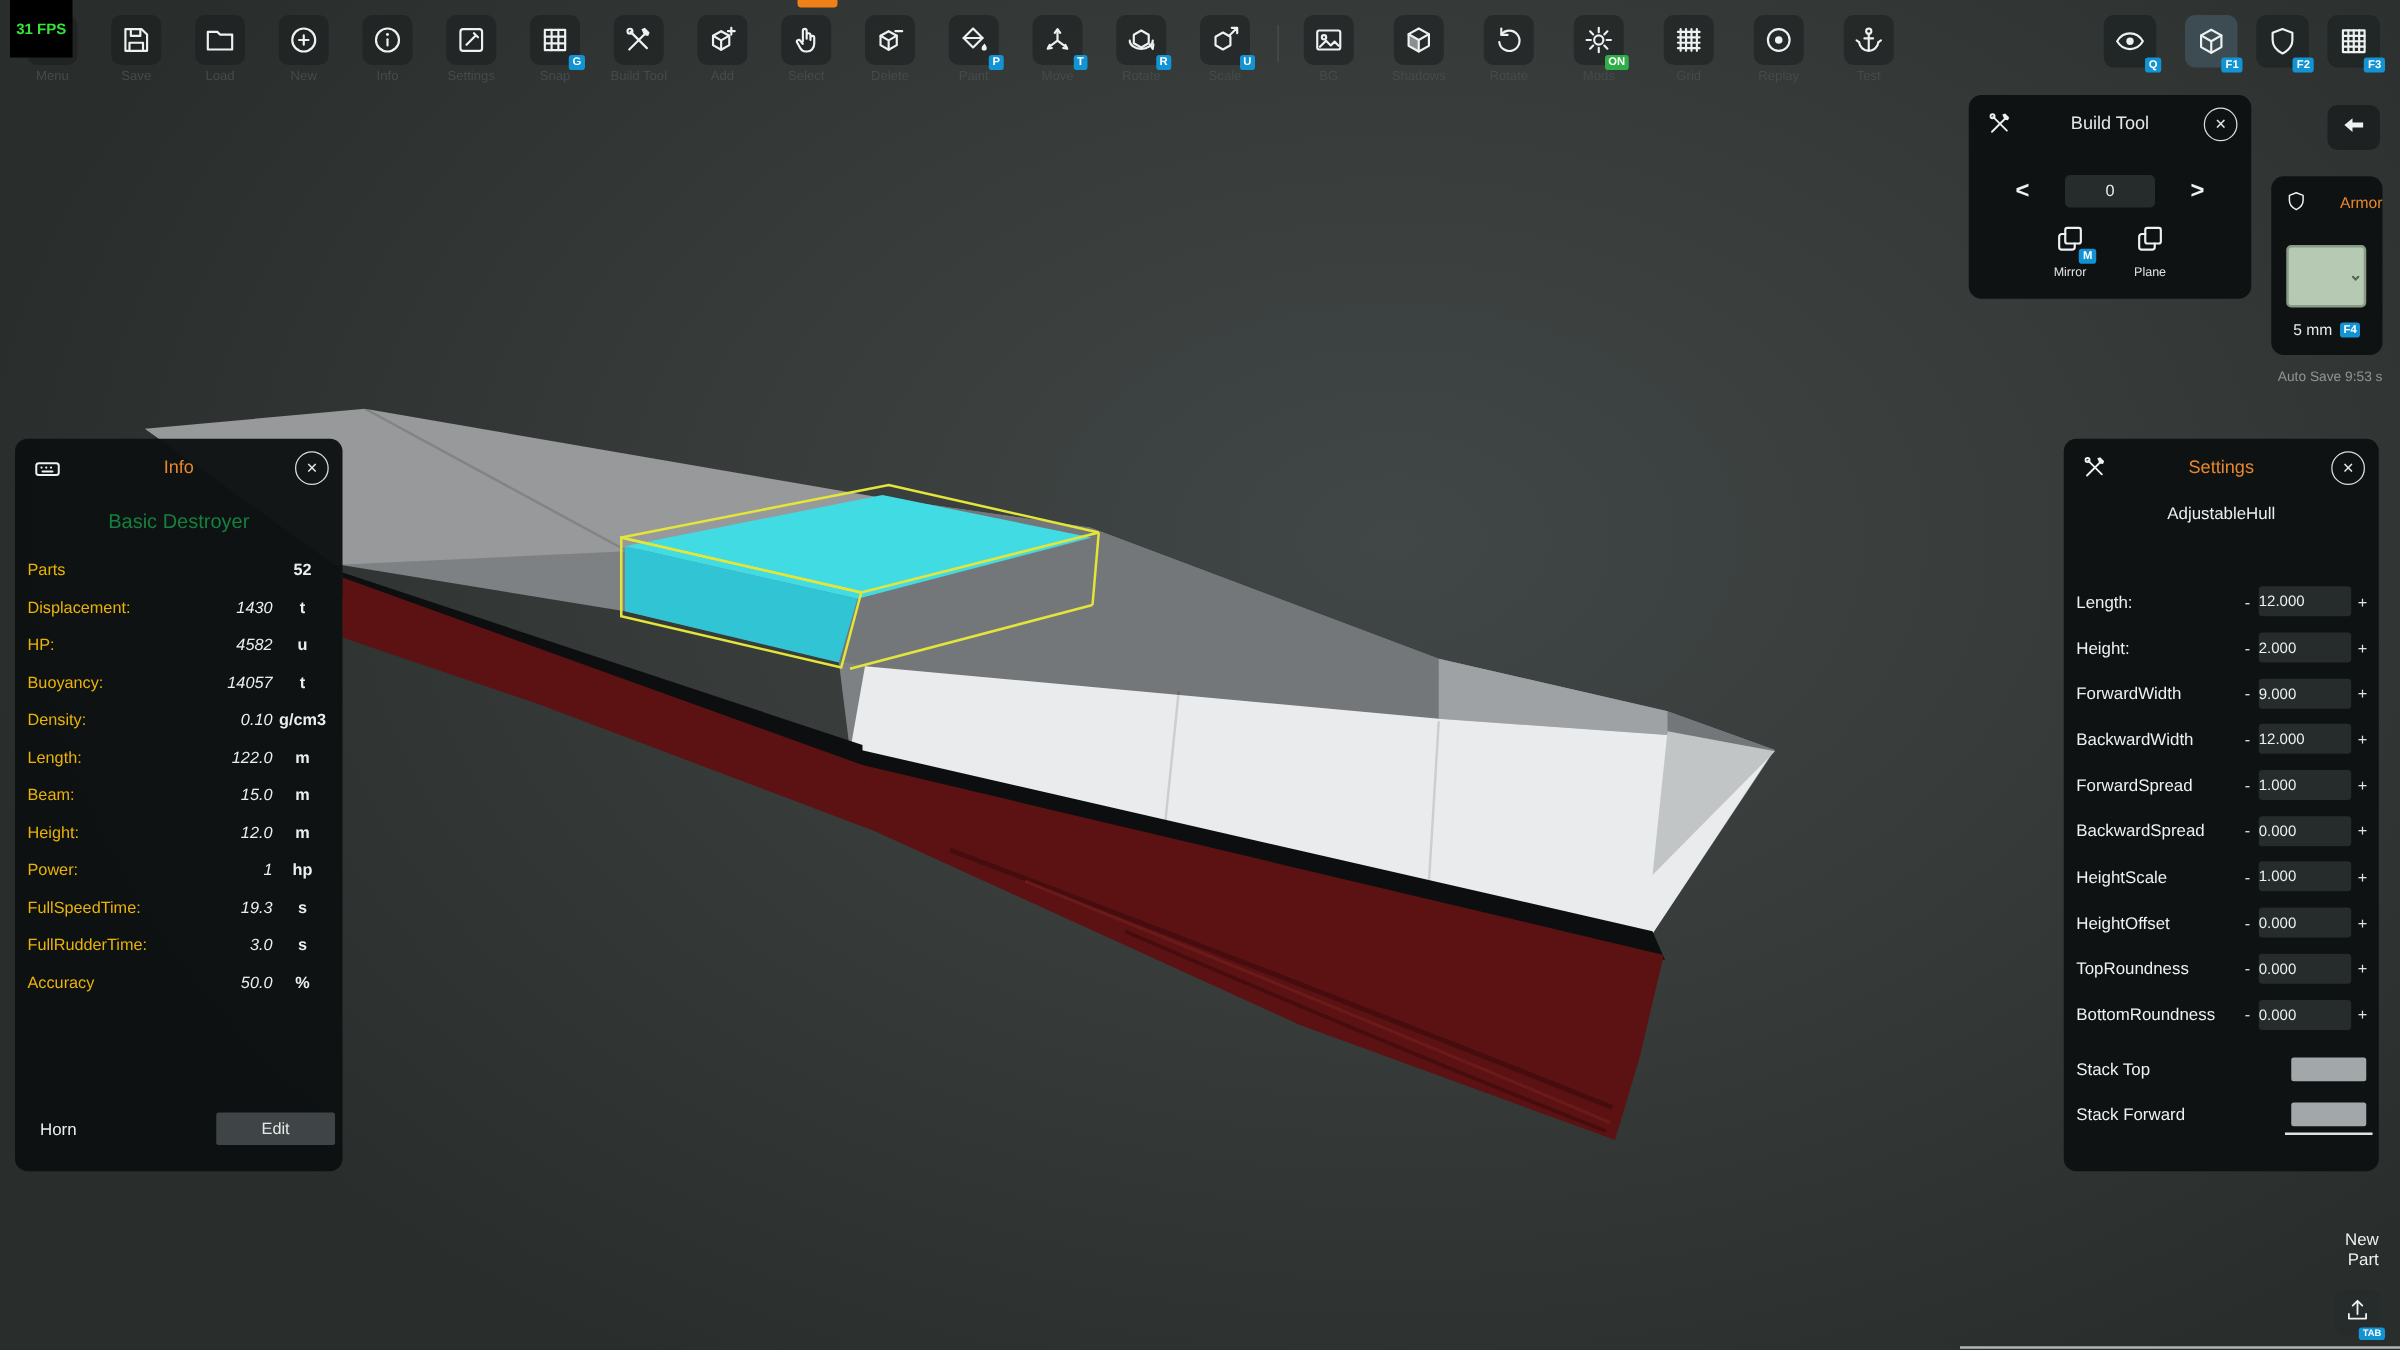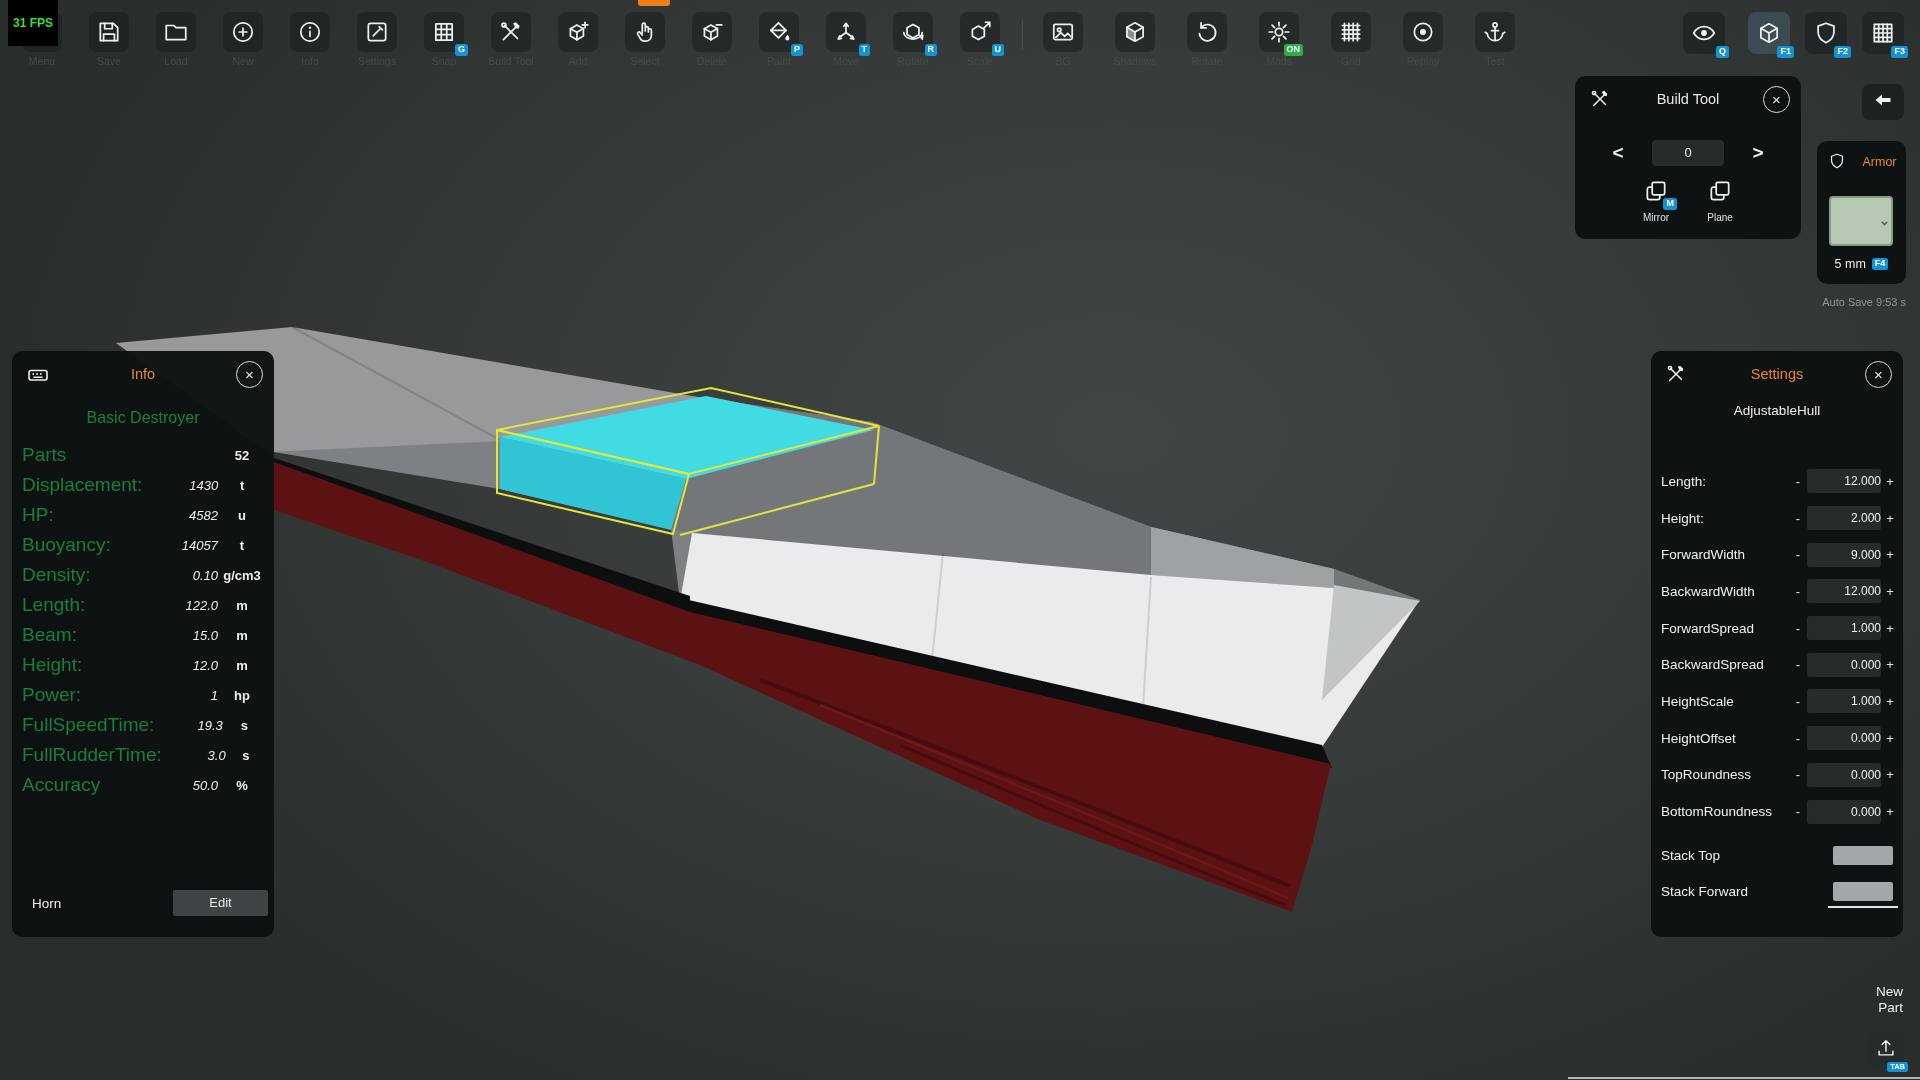--- a/index.html
+++ b/index.html
@@ -45,45 +45,45 @@
   .bt-value{width:72px;height:26px;background:#262b2c;border-radius:4px;text-align:center;line-height:26px;font-size:13px}
   .bt-tools{position:absolute;top:102px;left:0;right:0;display:flex;justify-content:center;gap:38px}
   .bt-tool{text-align:center}
   .bt-ic{position:relative;display:inline-block}
   .bt-ic .kbadge{right:-8px;bottom:-2px}
   .bt-tool-label{font-size:10px;color:#dfe3e3;margin-top:4px}
 
   
   .armor{left:1817px;top:141px;width:89px;height:143px}
   .armor .p-icon{left:11px;top:11px}
-  .armor .p-title{text-align:center;left:36px;top:14px;font-size:12.5px}
+  .armor .p-title{text-align:right;left:36px;top:14px;font-size:12.5px}
   .a-swatch{position:absolute;left:12px;top:55px;width:64px;height:50px;background:#b6c9b2;border:2px solid #879c84;border-radius:4px}
   .a-swatch .chev{position:absolute;right:0;top:18px}
   .a-bottom{position:absolute;left:0;right:0;top:116px;display:flex;align-items:center;justify-content:center;gap:6px;font-size:12.5px}
 
   
   .info{left:12px;top:351px;width:262px;height:586px}
   .info .ship-name{position:absolute;top:58px;left:0;right:0;text-align:center;font-size:16px;color:#15803d}
   .info .rows{position:absolute;top:89px;left:0;right:0}
   .info-row{display:flex;align-items:center;height:30px;padding:0 8px 0 10px}
-  .ir-label{flex:1;color:#15803d;font-size:19px}
+  .ir-label{flex:1;color:#eab308;font-size:13px}
   .ir-value{width:76px;text-align:right;font-style:italic;color:#edefef;font-size:13px}
   .ir-unit{width:48px;text-align:center;font-weight:bold;color:#edefef;font-size:13px}
   .horn-row{position:absolute;top:538px;left:0;right:0;height:28px;display:flex;align-items:center;padding:0 6px 0 20px}
   .horn-label{flex:1;font-size:13.5px;color:#edefef}
   .edit-btn{width:95px;height:26px;background:#3f4546;border-radius:2px;text-align:center;line-height:26px;font-size:13px;color:#e8eaea}
 
   
   .settings{left:1651px;top:351px;width:252px;height:586px}
   .settings .subtitle{position:absolute;top:52px;left:0;right:0;text-align:center;font-size:13.5px;color:#edefef}
   .settings .rows{position:absolute;top:112px;left:0;right:0}
   .set-row{display:flex;align-items:center;height:36.7px;padding:0 6px 0 10px}
   .sr-label{flex:1;font-size:13.5px;color:#eef1f1}
   .sr-minus,.sr-plus{width:14px;text-align:center;font-size:13px;color:#dfe3e3}
-  .sr-value{width:74px;height:24px;background:#262b2c;border-radius:3px;color:#eef1f1;font-size:12px;line-height:24px;text-align:right;margin:0 2px}
+  .sr-value{width:74px;height:24px;background:#262b2c;border-radius:3px;color:#eef1f1;font-size:12px;line-height:24px;text-align:left;margin:0 2px}
   .stack-row{display:flex;align-items:center;height:36px;padding:0 10px}
   .stack-row:first-of-type{margin-top:0}
   .stack-btn{width:60px;height:19px;background:#a2a8a9;border-radius:2px}
   .settings-underline{position:absolute;left:177px;top:555px;width:70px;height:2px;background:#dfe3e3}
 
   
   .newpart-label{position:absolute;right:17px;top:984px;text-align:right;color:#eef1f1;font-size:13.5px;line-height:1.2;z-index:5}
   .newpart-btn{position:absolute;right:16px;top:1032px;width:36px;height:36px;background:#262b2c;border-radius:7px;display:flex;align-items:center;justify-content:center;z-index:5}
   .newpart-btn .kbadge{font-size:7.5px}
 </style>

